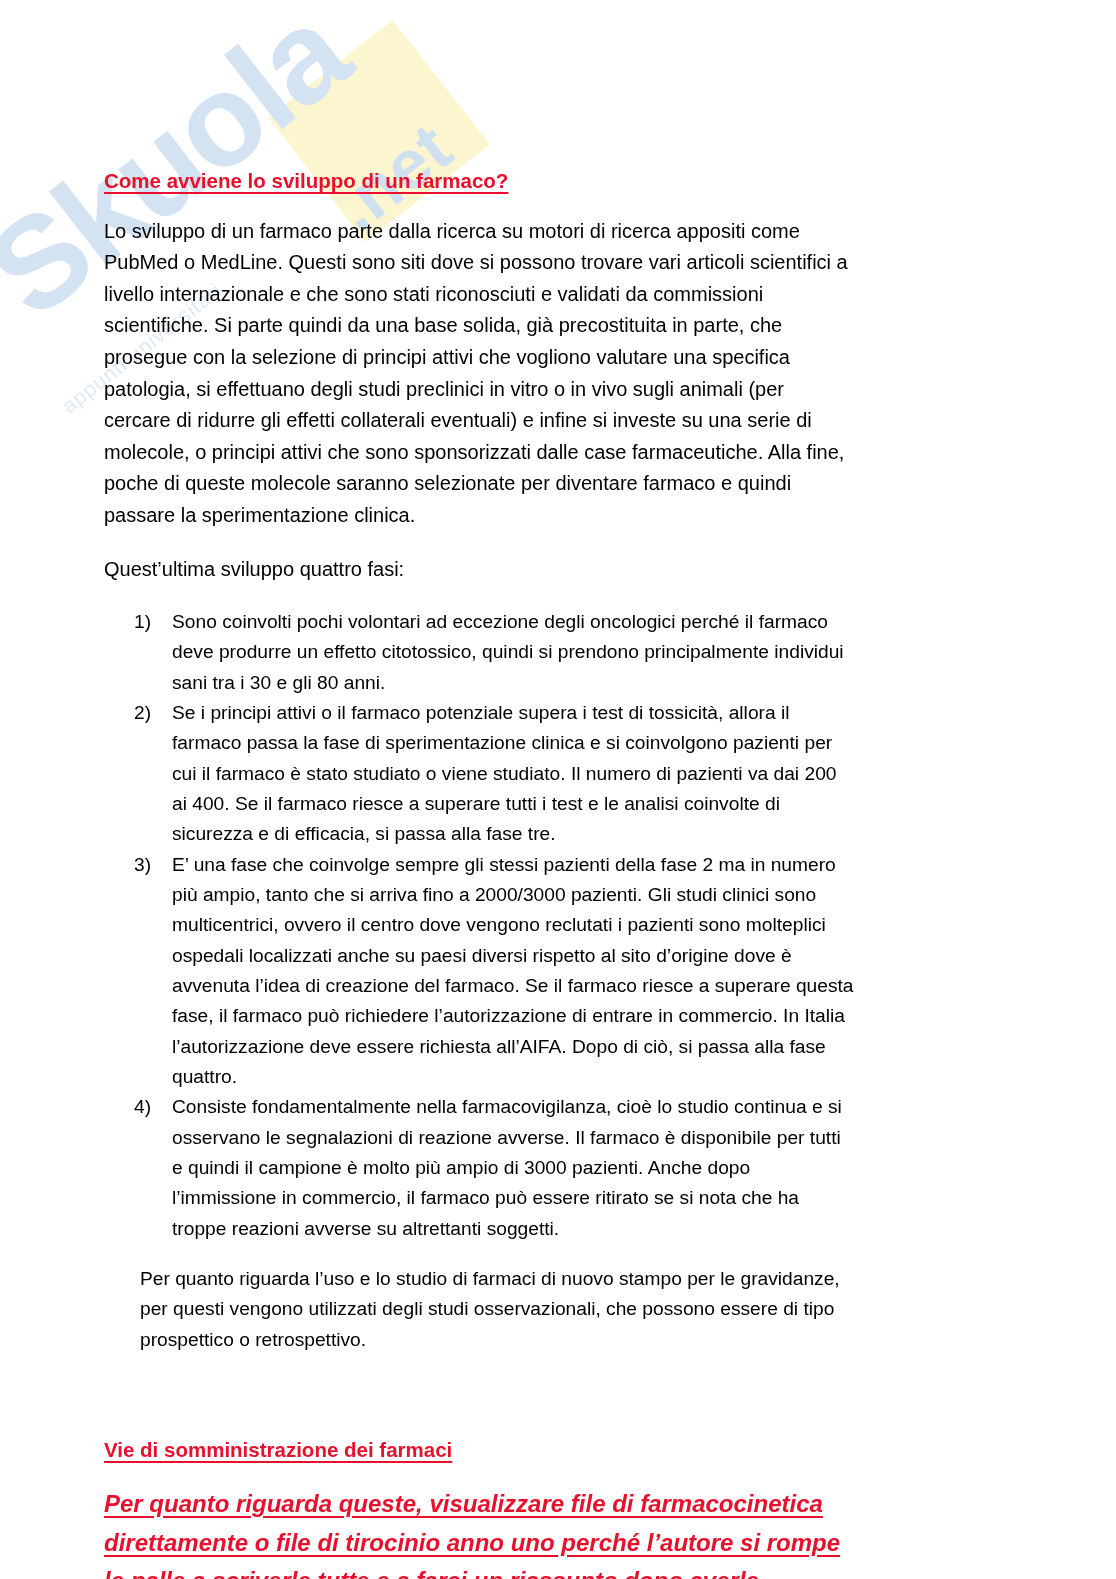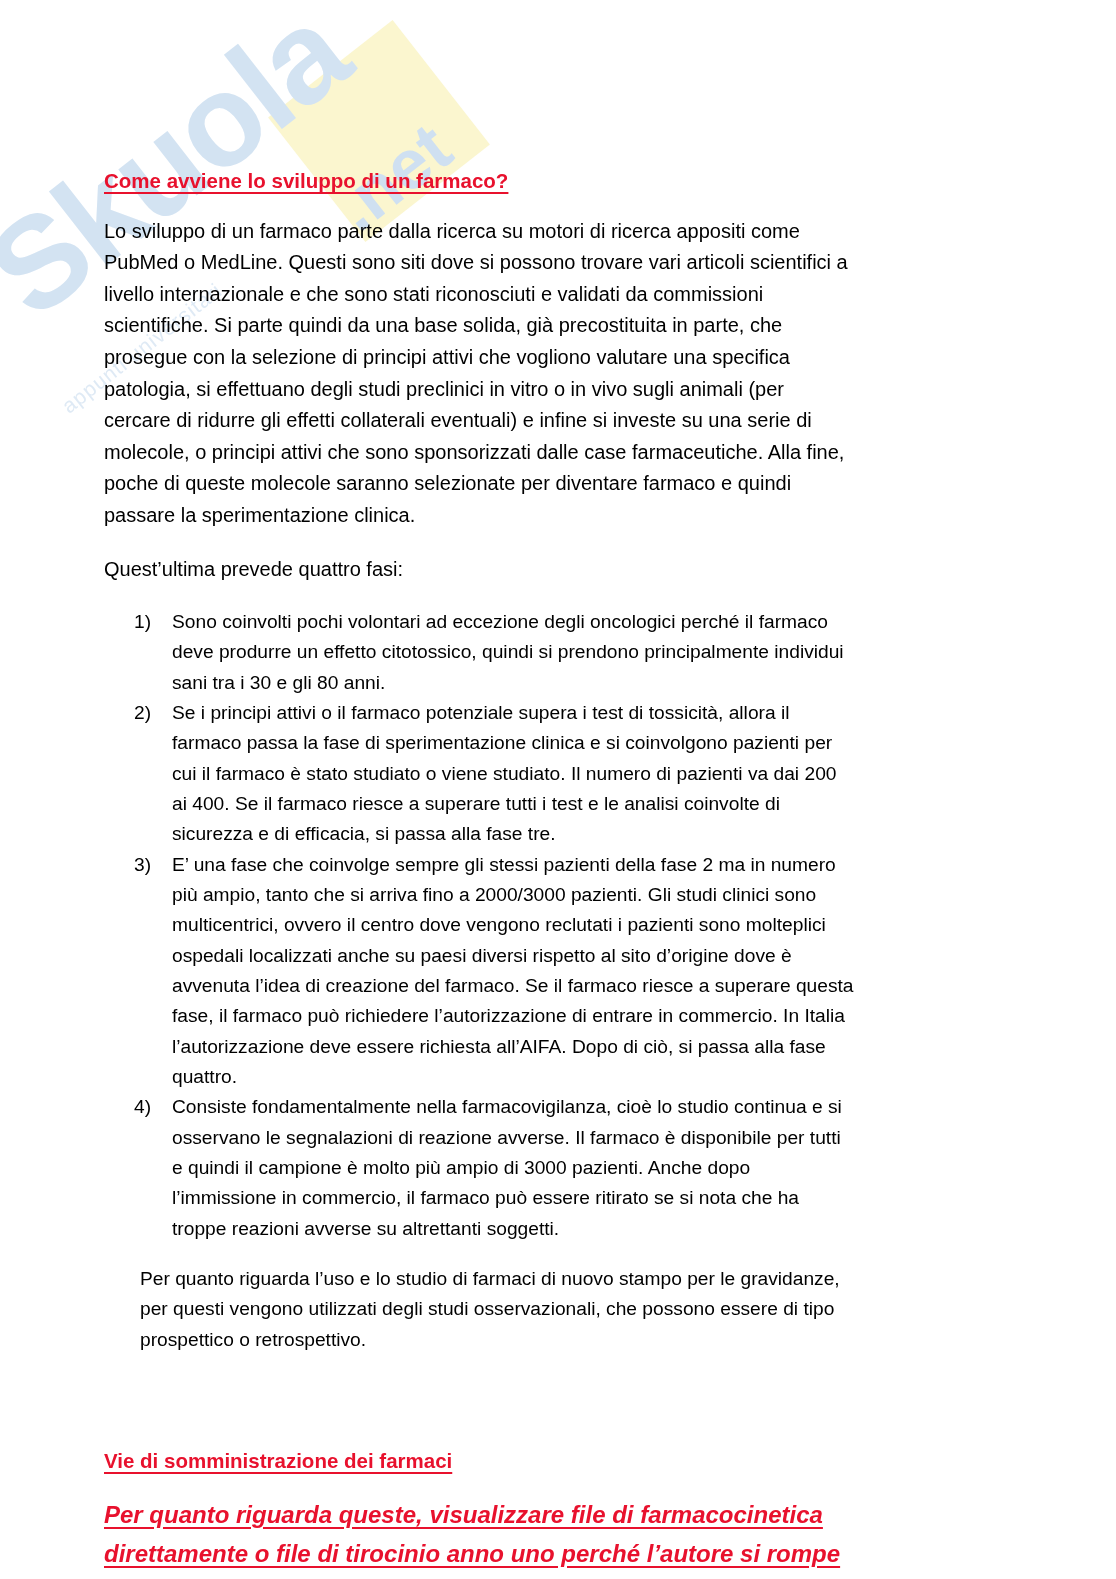--- a/index.html
+++ b/index.html
@@ -92,21 +92,21 @@
   .heading {
     color: #e8112d;
     font-weight: 700;
     font-size: 20.5px;
     line-height: 1.25;
     text-decoration: underline;
     text-underline-offset: 4px;
     margin: 0 0 22px 0;
   }
   .heading.second {
-    margin-top: 11px;
+    margin-top: 0;
   }
 
   p.body-par {
     margin: 0 0 22px 0;
     font-size: 20px;
     line-height: 1.58;
     color: #000;
     text-align: left;
     max-width: 910px;
   }
@@ -168,21 +168,21 @@
     <div class="wm-dotnet">.net</div>
     <div class="wm-tagline">appunti universitari</div>
   </div>
 
   <div class="content">
 
     <h1 class="heading">Come avviene lo sviluppo di un farmaco?</h1>
 
     <p class="body-par">Lo sviluppo di un farmaco parte dalla ricerca su motori di ricerca appositi come PubMed o MedLine. Questi sono siti dove si possono trovare vari articoli scientifici a livello internazionale e che sono stati riconosciuti e validati da commissioni scientifiche. Si parte quindi da una base solida, già precostituita in parte, che prosegue con la selezione di principi attivi che vogliono valutare una specifica patologia, si effettuano degli studi preclinici in vitro o in vivo sugli animali (per cercare di ridurre gli effetti collaterali eventuali) e infine si investe su una serie di molecole, o principi attivi che sono sponsorizzati dalle case farmaceutiche. Alla fine, poche di queste molecole saranno selezionate per diventare farmaco e quindi passare la sperimentazione clinica.</p>
 
-    <p class="body-par">Quest’ultima prevede quattro fasi:</p>
+    <p class="body-par">Quest’ultima sviluppo quattro fasi:</p>
 
     <ol class="phases">
       <li>
         <span class="marker">1)</span>
         <span class="text">Sono coinvolti pochi volontari ad eccezione degli oncologici perché il farmaco deve produrre un effetto citotossico, quindi si prendono principalmente individui sani tra i 30 e gli 80 anni.</span>
       </li>
       <li>
         <span class="marker">2)</span>
         <span class="text">Se i principi attivi o il farmaco potenziale supera i test di tossicità, allora il farmaco passa la fase di sperimentazione clinica e si coinvolgono pazienti per cui il farmaco è stato studiato o viene studiato. Il numero di pazienti va dai 200 ai 400. Se il farmaco riesce a superare tutti i test e le analisi coinvolte di sicurezza e di efficacia, si passa alla fase tre.</span>
       </li>

